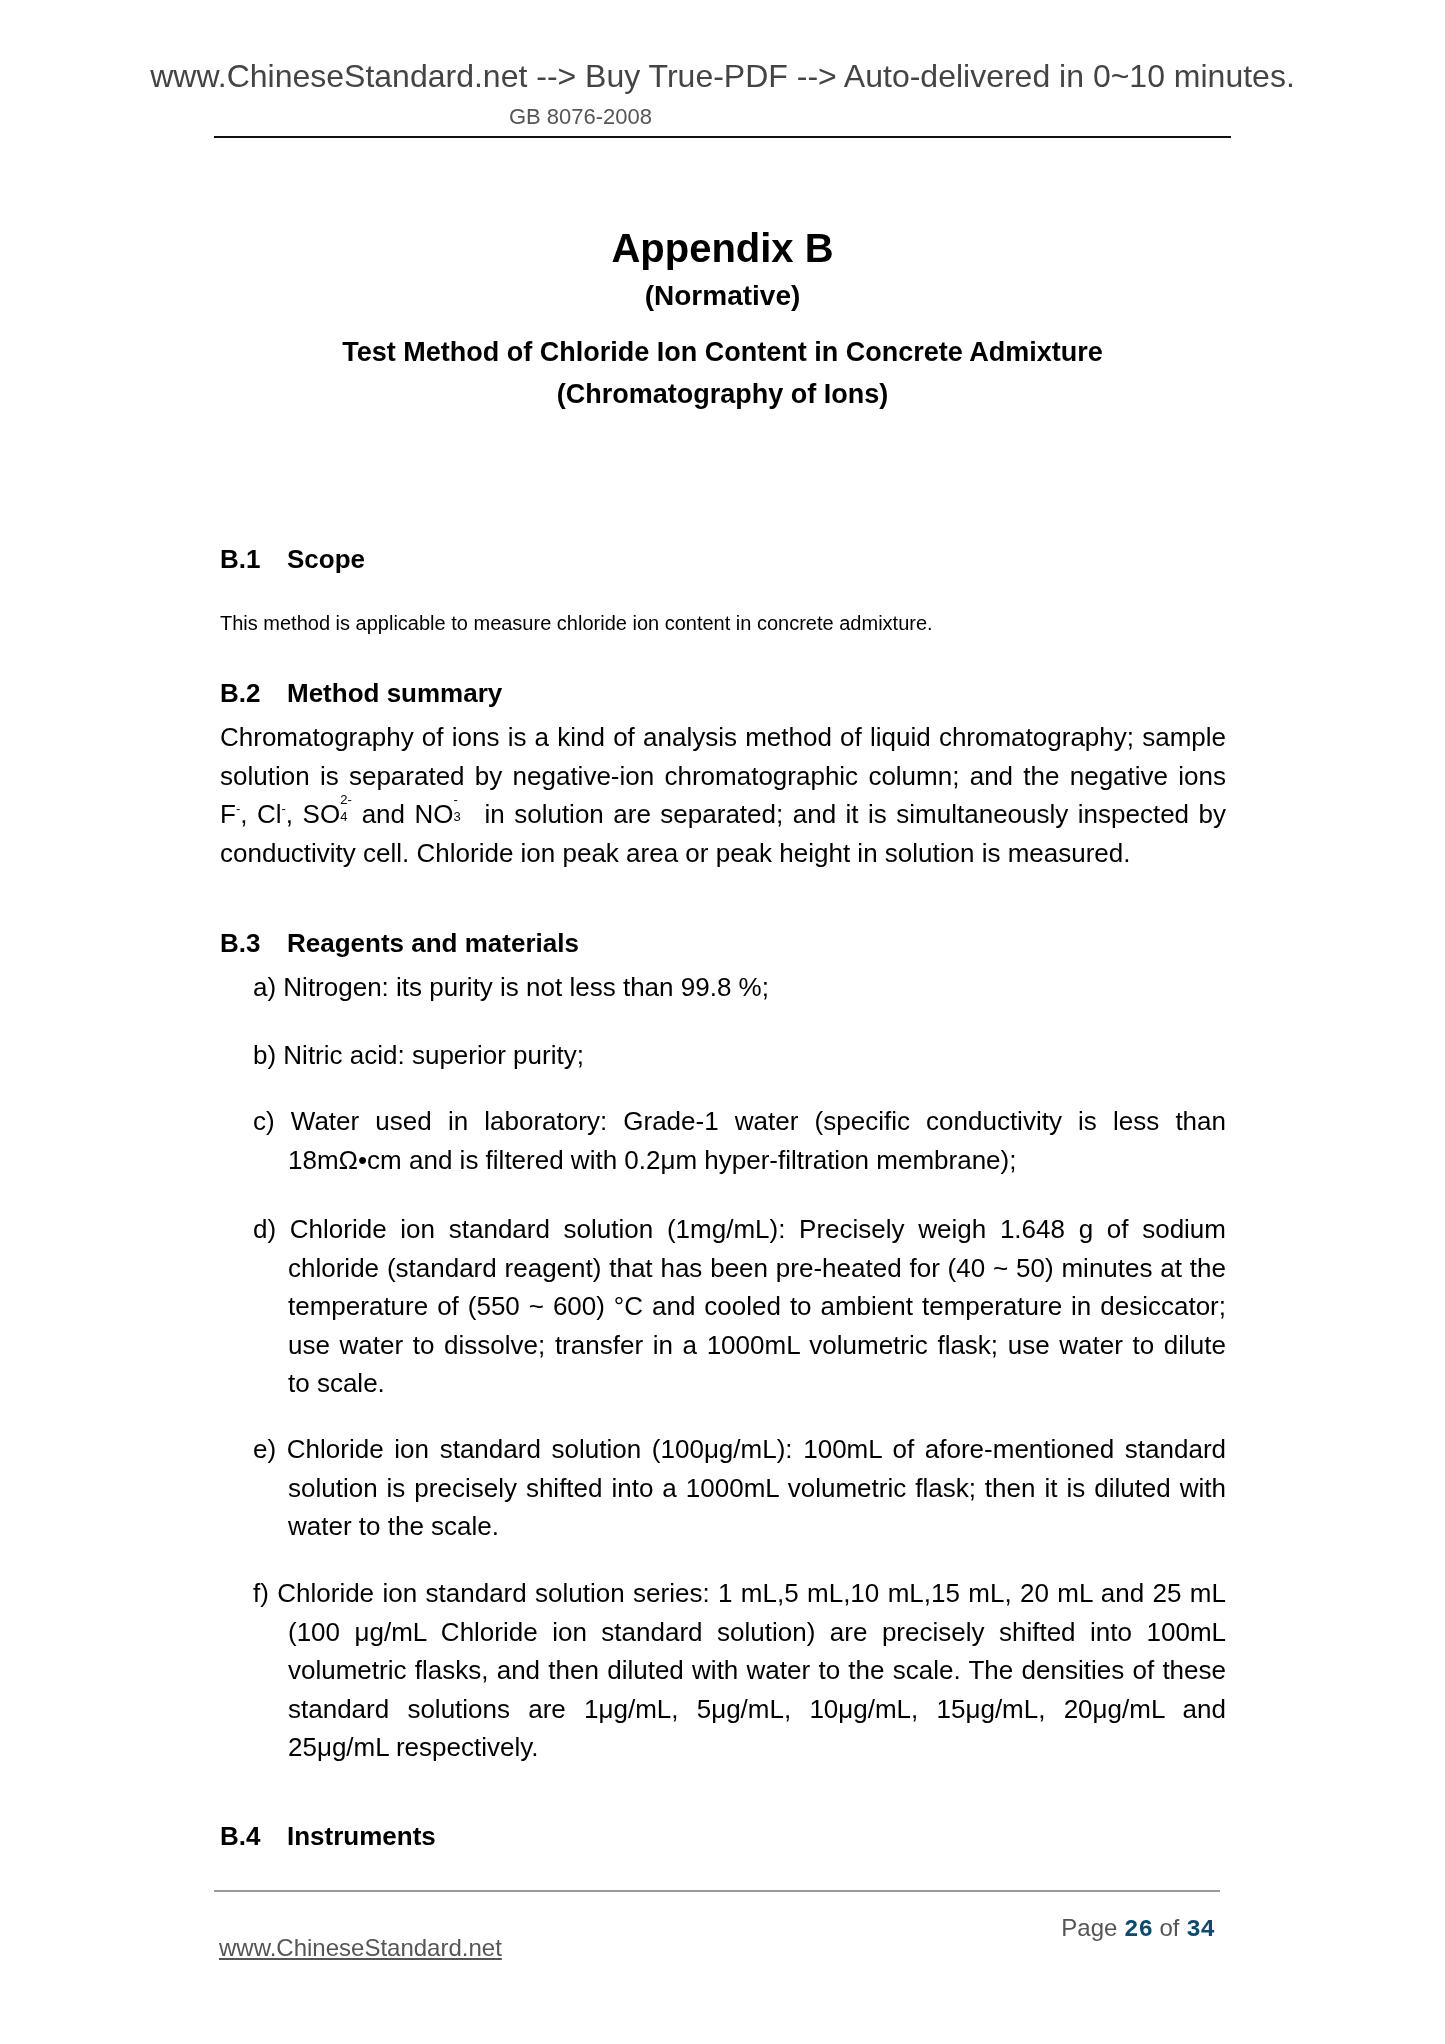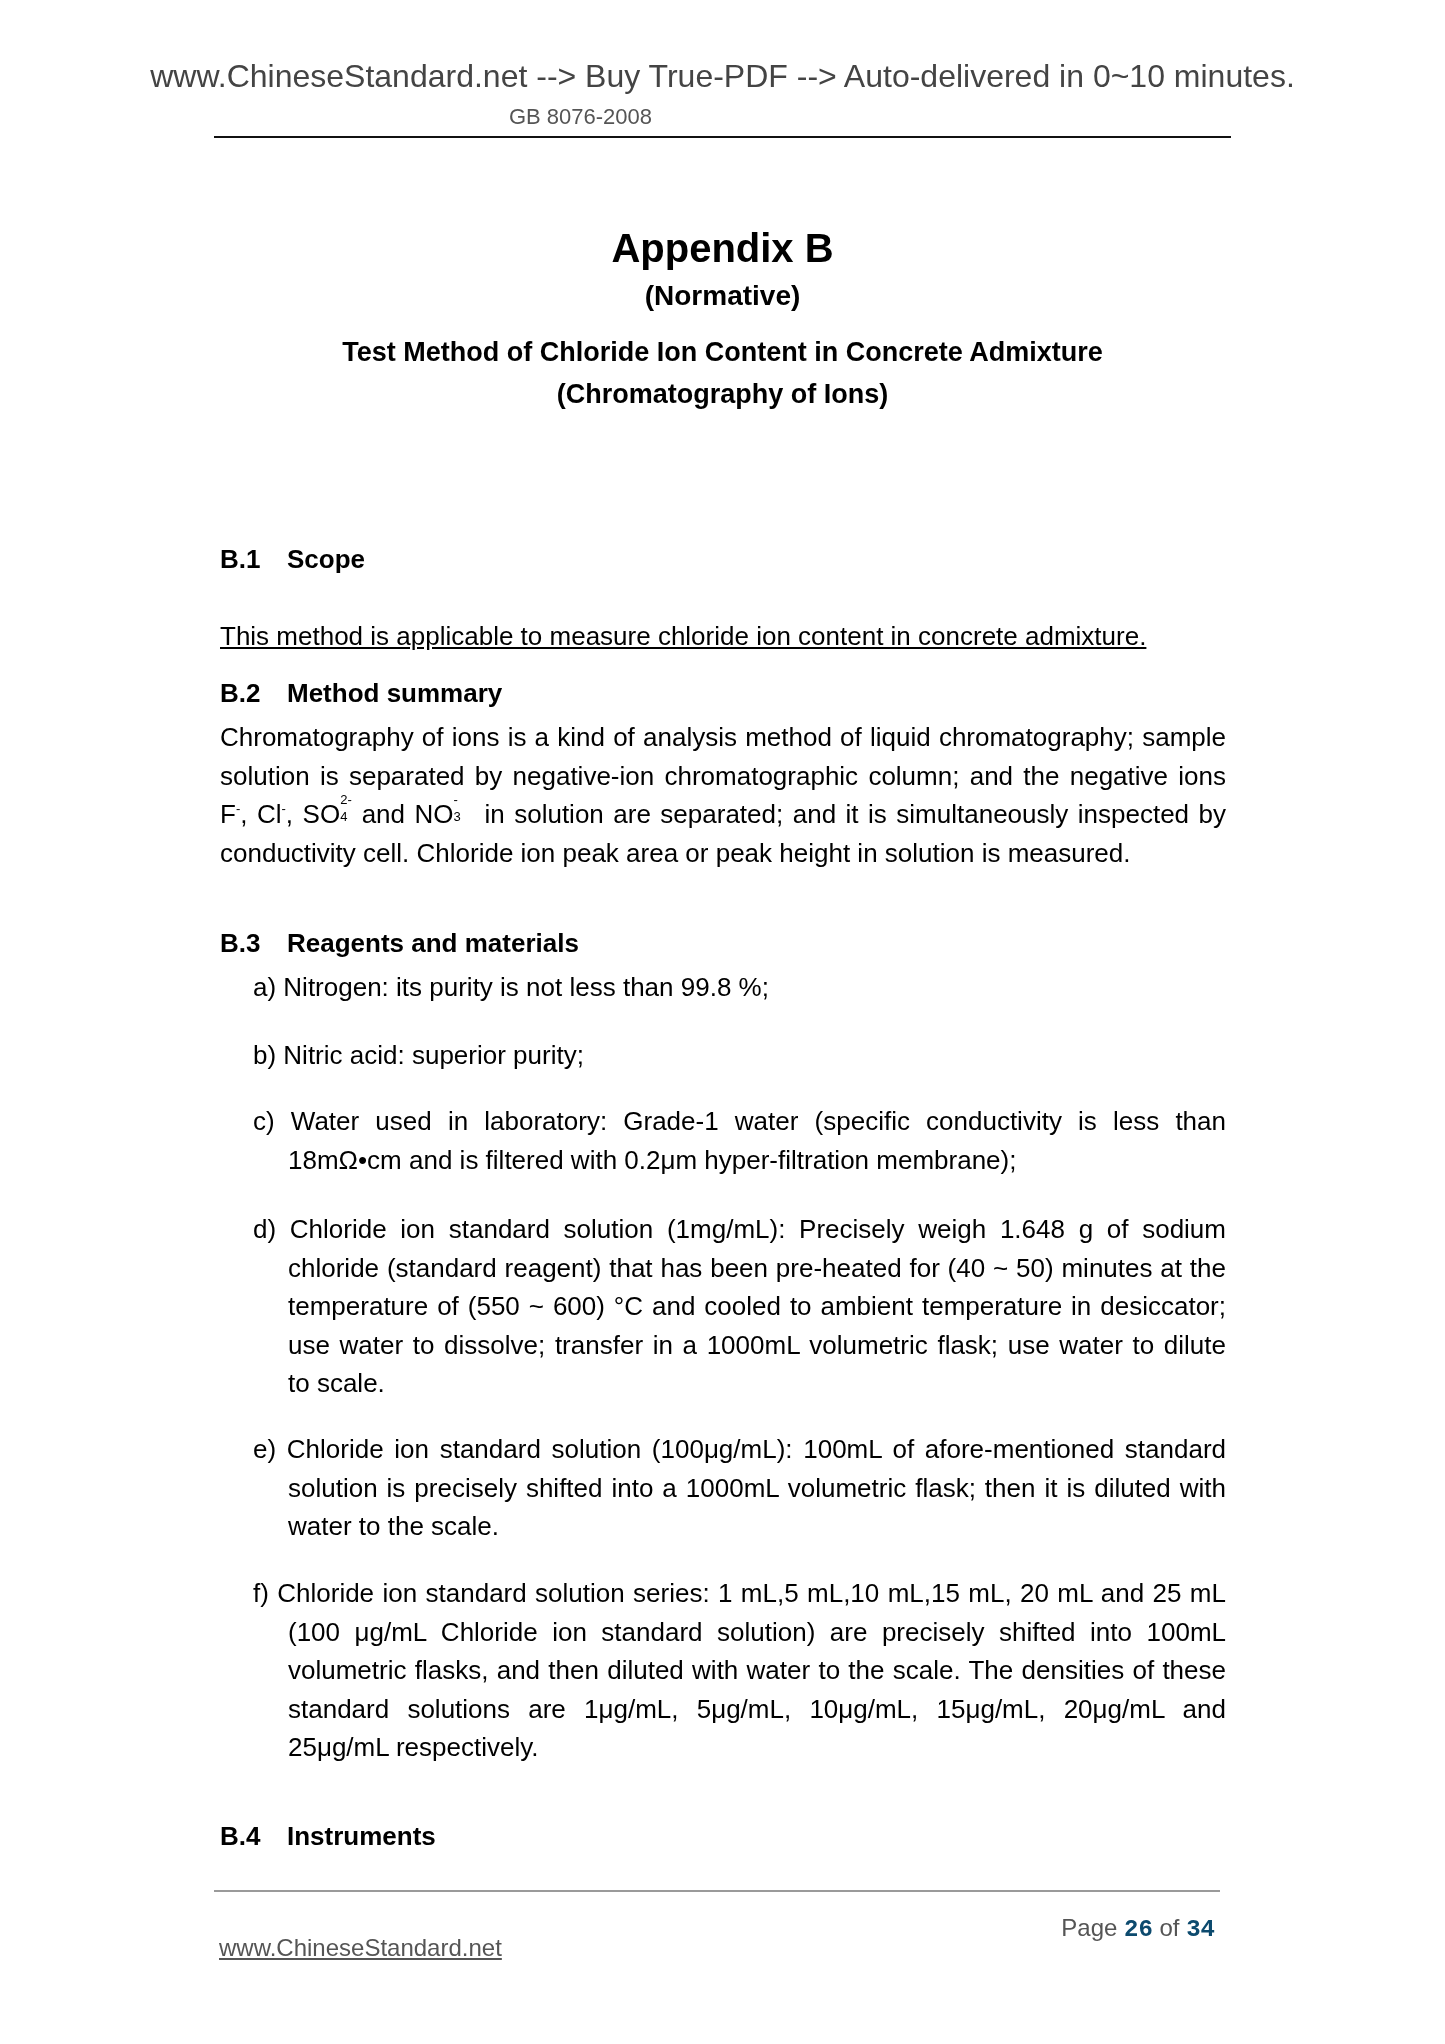--- a/index.html
+++ b/index.html
@@ -46,21 +46,21 @@
 <div class="abs hdr-rule"></div>
 
 <div class="abs title t-appendix">Appendix B</div>
 <div class="abs title t-normative">(Normative)</div>
 <div class="abs title t-main">Test Method of Chloride Ion Content in Concrete Admixture</div>
 <div class="abs title t-sub">(Chromatography of Ions)</div>
 
 <div class="abs sec" style="top:520px;">
   <span class="num">B.1</span><span>Scope</span>
 </div>
-<div class="abs" style="left:220px; top:621px; font-size:26px; line-height:30px;text-decoration:underline;">This method is applicable to measure chloride ion content in concrete admixture.</div>
+<div class="abs" style="left:220px; top:608px; font-size:20px; line-height:30px;">This method is applicable to measure chloride ion content in concrete admixture.</div>
 
 <div class="abs sec" style="top:654px;">
   <span class="num">B.2</span><span>Method summary</span>
 </div>
 <div class="abs para" style="top:718px;">
   <span class="ln">Chromatography of ions is a kind of analysis method of liquid chromatography; sample</span>
   <span class="ln">solution is separated by negative-ion chromatographic column; and the negative ions</span>
   <span class="ln"><span>F</span><sup class="ion">-</sup><span>, </span><span>Cl</span><sup class="ion">-</sup><span>, </span><span>SO</span><span class="stack"><span class="s-sup">2-</span><span class="s-sub">4</span></span><span> and </span><span>NO</span><span class="stack"><span class="s-sup">-</span><span class="s-sub">3</span></span><span style="white-space:pre;">  in solution are separated; and it is simultaneously inspected by</span></span>
   <span class="ln last">conductivity cell. Chloride ion peak area or peak height in solution is measured.</span>
 </div>

